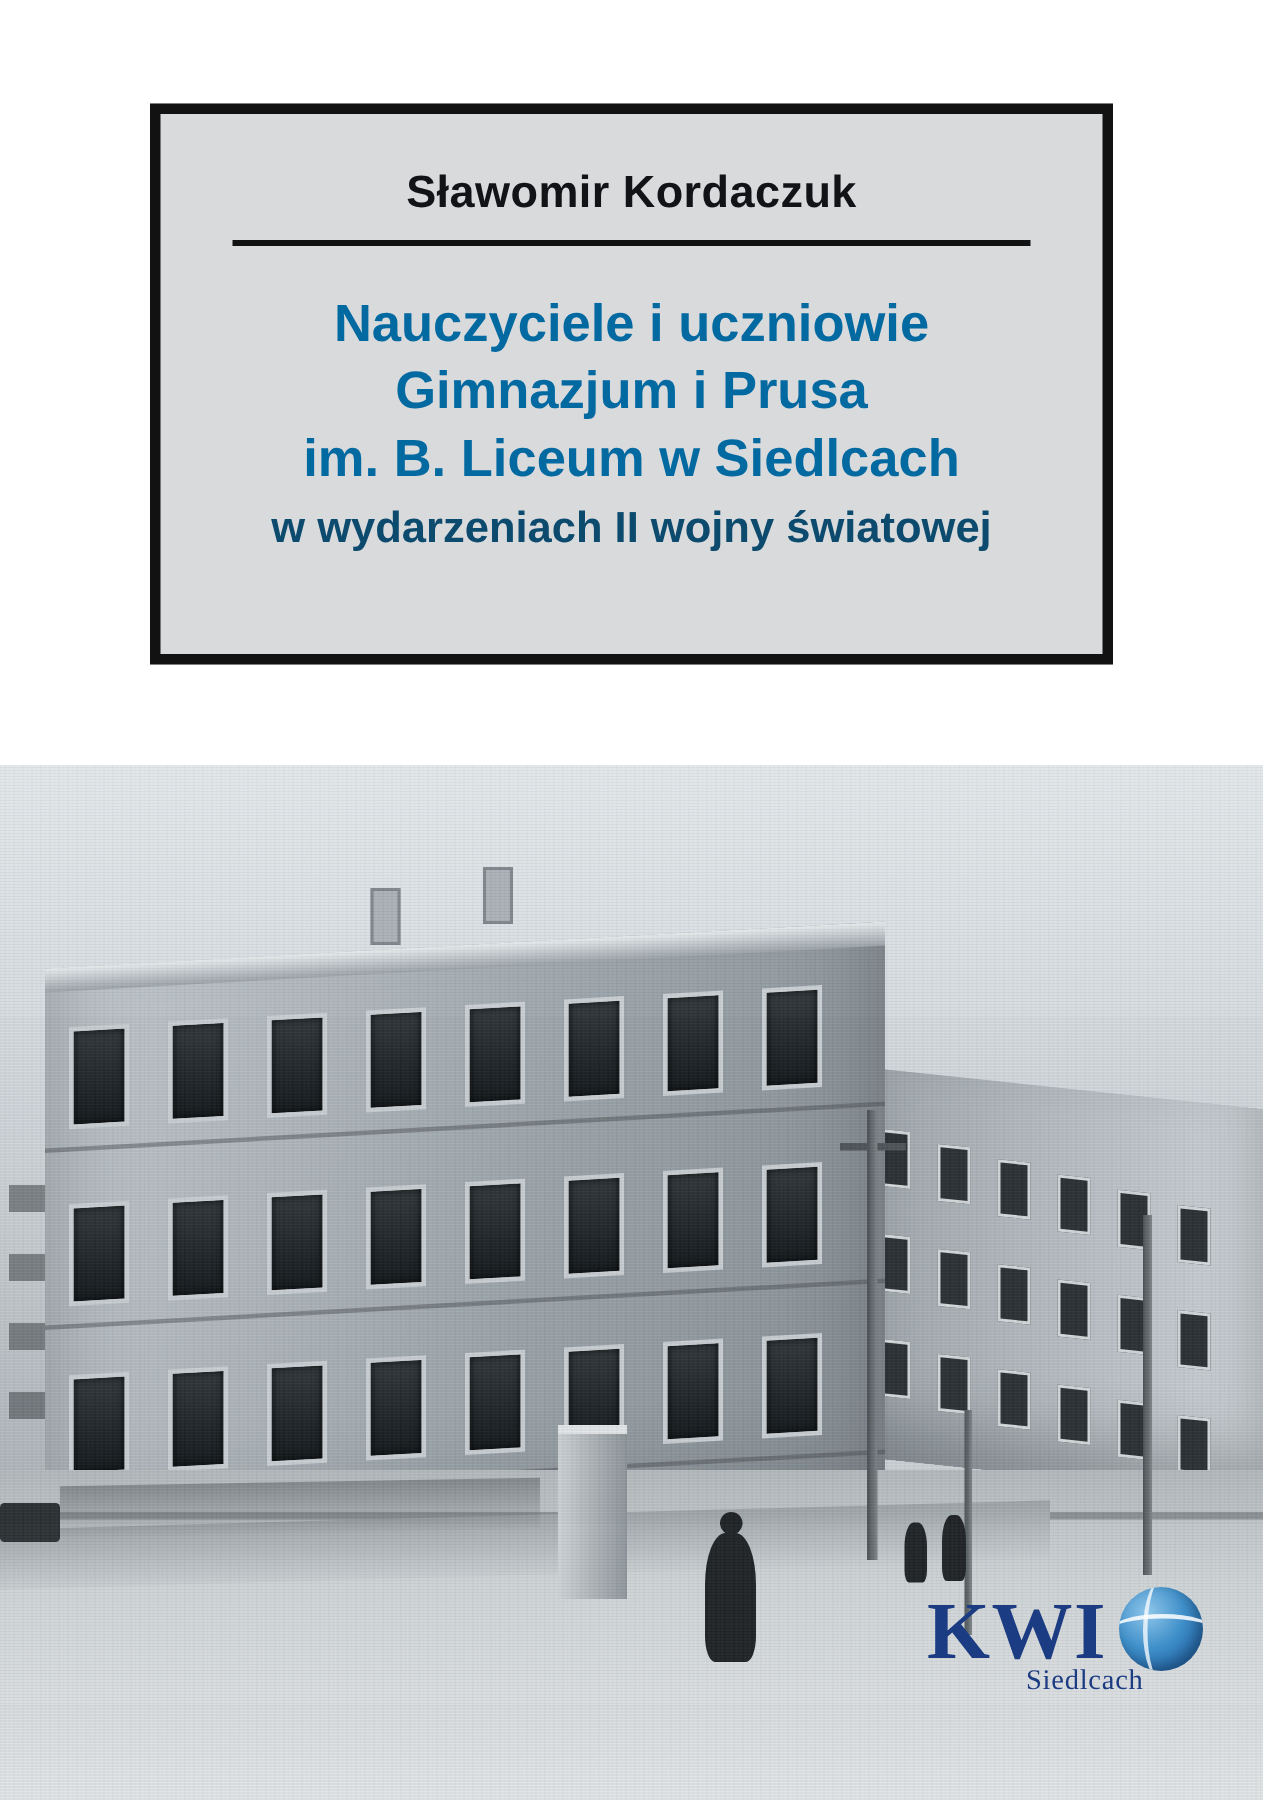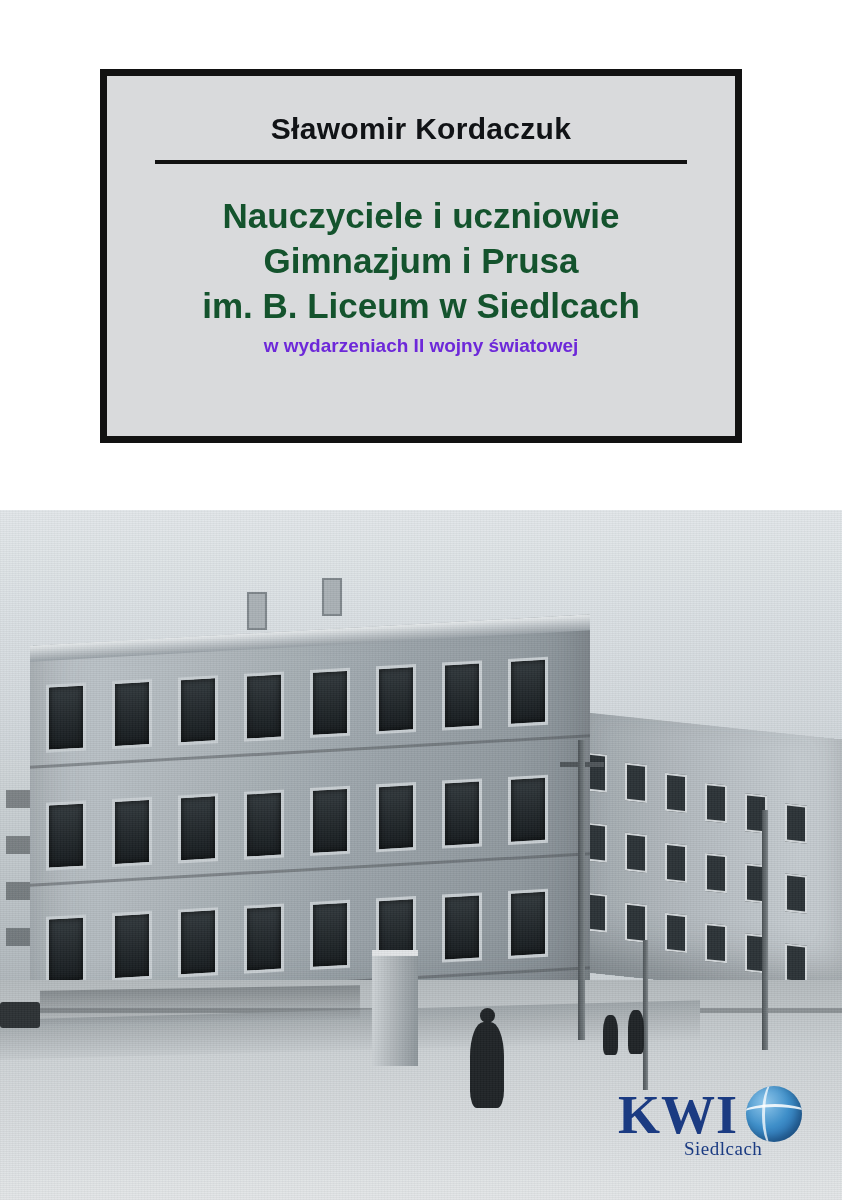--- a/index.html
+++ b/index.html
@@ -226,38 +226,38 @@
   }
   .rule {
     width: 532px;
     height: 4px;
     background: #121212;
     margin: 0 auto 30px auto;
   }
   .title-line {
     font-size: 35px;
     font-weight: bold;
-    color: #14532d;
+    color: #0369a1;
     line-height: 1.28;
     white-space: nowrap;
   }
   .subtitle-line {
-    font-size: 19px;
+    font-size: 29px;
     font-weight: bold;
-    color: #6d28d9;
+    color: #0c4a6e;
     line-height: 1.3;
     margin-top: 6px;
     white-space: nowrap;
   }
 
   
   .logo {
     position: absolute;
     left: 618px;
-    top: 1080px;
+    top: 1052px;
     width: 196px;
     height: 82px;
   }
   .logo-kwi {
     position: absolute;
     left: 0; top: 4px;
     font-family: "Liberation Serif", serif;
     font-size: 54px;
     font-weight: bold;
     color: #1b3b82;

